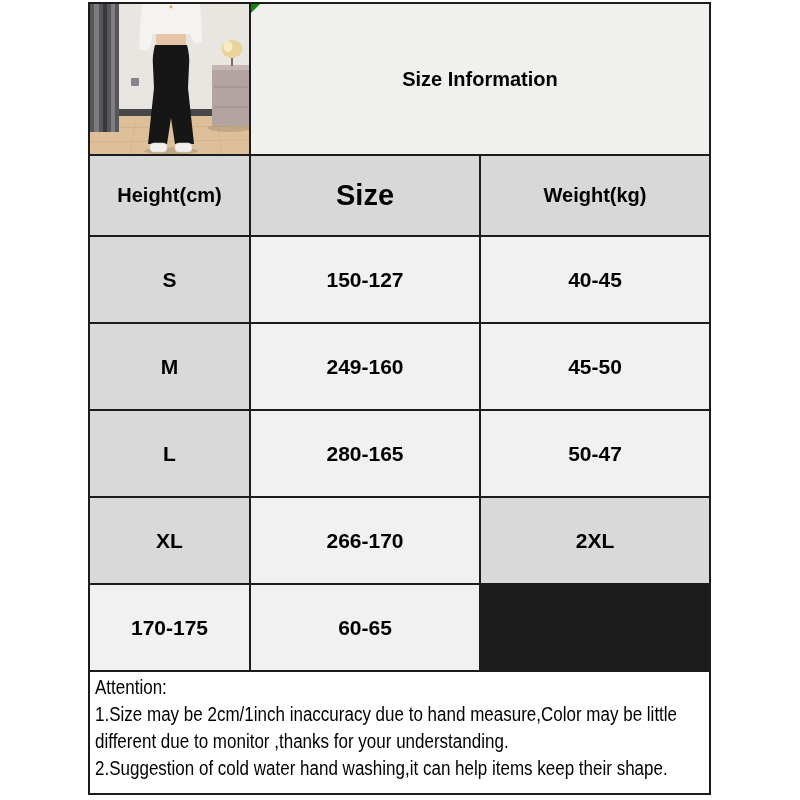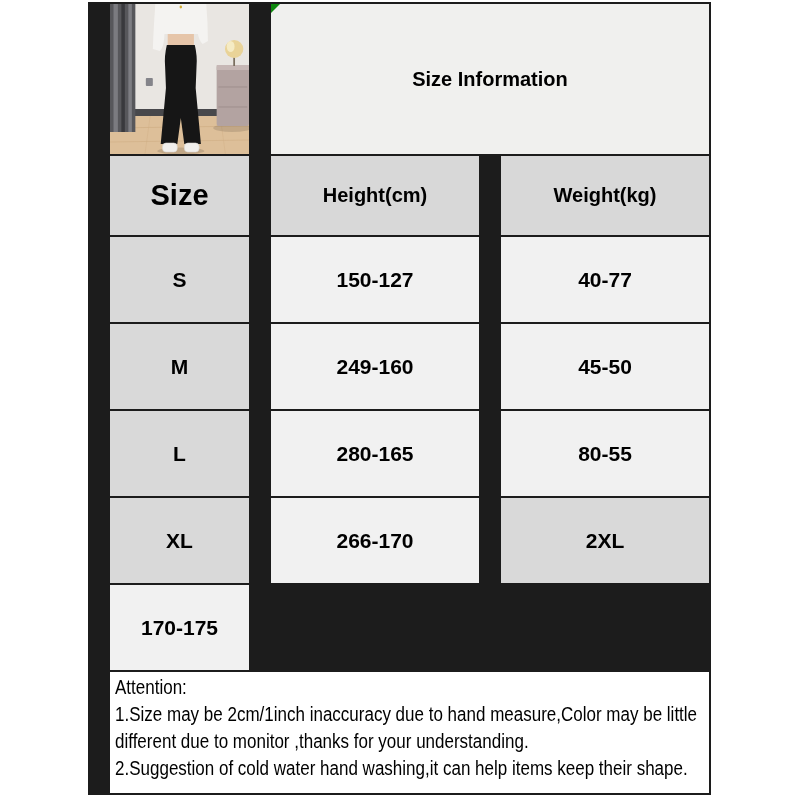--- a/index.html
+++ b/index.html
@@ -10,21 +10,21 @@
   }
   .sheet {
     position:absolute; left:88px; top:2px;
     display:grid;
     grid-template-columns:159px 228px 228px;
     grid-template-rows:150px 79px 85px 85px 85px 85px 85px 121px;
     gap:2px; background:#1c1c1c; border:2px solid #1c1c1c;
   }
   .cell {
     background:#f1f1f1; display:flex; align-items:center; justify-content:center;
-    font-weight:700; font-size:21px; letter-spacing:0px;margin-left:20px;
+    font-weight:700; font-size:21px; letter-spacing:0px;
   }
   .photo-cell { background:#fff; padding:0; overflow:hidden; }
   .photo-cell svg { display:block; width:159px; height:150px; }
   .title-cell { grid-column:2 / span 2; background:#f0f0ee; font-size:20px; position:relative; }
   .corner-marker {
     position:absolute; left:0; top:0; width:9px; height:9px;
     background:#0e870e; clip-path:polygon(0 0, 100% 0, 0 100%);
   }
   .col-header { background:#d8d8d8; font-size:20px; }
   .size-header { background:#d8d8d8; font-size:29px; }
@@ -97,41 +97,42 @@
         <rect x="85" y="139" width="17" height="9" rx="4" fill="#f1efec" stroke="#d8d5d0" stroke-width="0.6"></rect>
       </g>
     </svg>
   </div>
 
   <div class="cell title-cell">
     <div class="corner-marker"></div>
     <span>Size Information</span>
   </div>
 
+  <div class="cell col-header">Height(cm)</div>
   <div class="cell size-header">Size</div>
-  <div class="cell col-header">Height(cm)</div>
   <div class="cell col-header">Weight(kg)</div>
 
   <div class="cell row-label">S</div>
   <div class="cell">150-127</div>
-  <div class="cell">40-77</div>
+  <div class="cell">40-45</div>
 
   <div class="cell row-label">M</div>
   <div class="cell">249-160</div>
   <div class="cell">45-50</div>
 
   <div class="cell row-label">L</div>
   <div class="cell">280-165</div>
-  <div class="cell">80-55</div>
+  <div class="cell">50-47</div>
 
   <div class="cell row-label">XL</div>
   <div class="cell">266-170</div>
 
   <div class="cell row-label">2XL</div>
   <div class="cell">170-175</div>
+  <div class="cell">60-65</div>
 
   <div class="cell attention-cell">
     <div class="attn-line">Attention:</div>
     <div class="attn-line">1.Size may be 2cm/1inch inaccuracy due to hand measure,Color may be little</div>
     <div class="attn-line">different due to monitor ,thanks for your understanding.</div>
     <div class="attn-line">2.Suggestion of cold water hand washing,it can help items keep their shape.</div>
   </div>
 
 </div>
 

